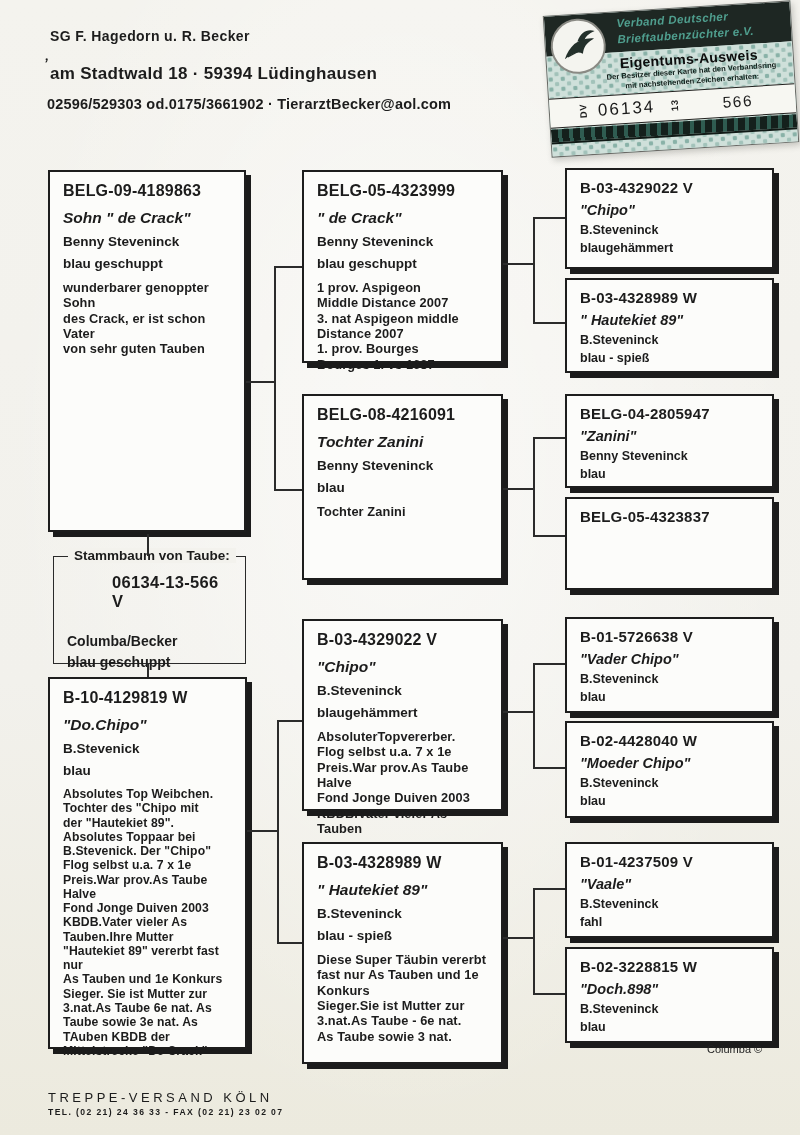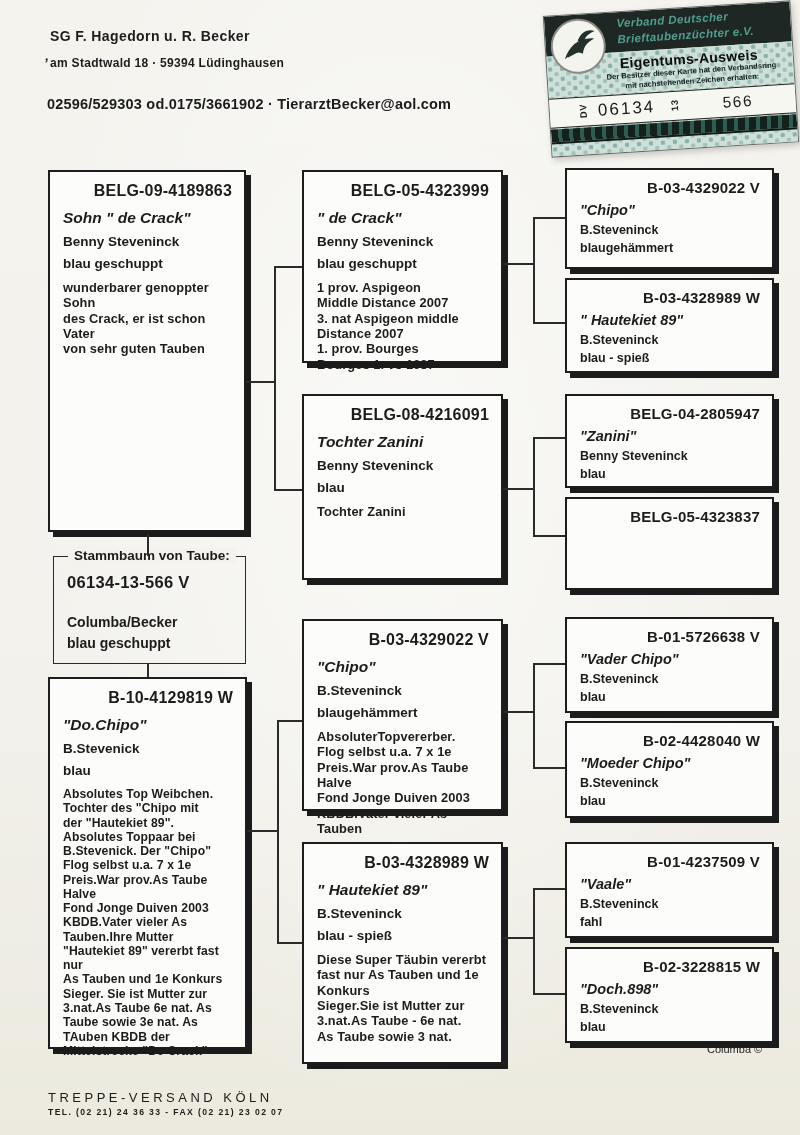--- a/index.html
+++ b/index.html
@@ -9,21 +9,21 @@
     position:relative; width:800px; height:1135px; overflow:hidden;
     background:
       radial-gradient(ellipse at 50% 40%, rgba(255,255,255,.55), rgba(0,0,0,0) 70%),
       linear-gradient(180deg,#f4f3ee 0%, #f2f1ec 60%, #eceade 100%);
   }
 
   
   .hdr-line1 { position:absolute; left:50px; top:28px;
     font-family:Liberation Sans, sans-serif; font-weight:bold; font-size:14px; letter-spacing:.4px; }
   .hdr-mark  { position:absolute; left:44px; top:55px; font-weight:bold; font-size:14px; transform:rotate(12deg); }
-  .hdr-line2 { position:absolute; left:50px; top:56px; font-weight:bold; font-size:12px; letter-spacing:.3px;text-align:right; }
+  .hdr-line2 { position:absolute; left:50px; top:64px; font-weight:bold; font-size:17px; letter-spacing:.3px;text-align:right; }
   .hdr-line3 { position:absolute; left:47px; top:96px; font-weight:bold; font-size:14.5px; letter-spacing:.2px; }
 
   
   .stamp { position:absolute; left:547px; top:8px; width:248px; height:142px;
     transform:rotate(-3.6deg); border:1px solid #6a6a66; background:#d7e6e1;
     box-shadow:2px 3px 6px rgba(60,60,50,.25); overflow:hidden; }
   .stamp-head { position:relative; height:40px; background:#1e2723; }
   .stamp-org { margin-left:72px; padding-top:4px; color:#4f9e8e; font-weight:bold;
     font-style:italic; font-size:11.5px; line-height:1.35; letter-spacing:.4px; }
   .stamp-logo { position:absolute; left:5px; top:4px; width:55px; height:55px; border-radius:50%;
@@ -44,38 +44,38 @@
   .ring-num { font-size:17px; letter-spacing:2px; color:#1a1a1a; margin-left:8px; }
   .ring-yr { margin-left:14px; }
   .ring-seq { font-size:15.5px; letter-spacing:1.5px; margin-left:42px; }
   .stamp-darkband { height:15px; margin-top:1px;
     background:repeating-linear-gradient(90deg,#14201c 0 7px,#2f5c51 7px 11px);
     border-bottom:2px solid #101a16; }
 
   
   .pbox { position:absolute; background:#fcfcfa; border:2px solid #1d1d1d;
     box-shadow:5px 5px 0 #1b1b1b; padding:10px 12px 8px 13px; }
-  .pbox .ring    { font-weight:bold; font-size:16px; letter-spacing:.2px; margin-bottom:9px;text-align:right; }
+  .pbox .ring    { font-weight:bold; font-size:16px; letter-spacing:.2px; margin-bottom:9px; }
   .pbox .pname   { font-weight:bold; font-style:italic; font-size:15.5px; margin-bottom:7px; }
   .pbox .breeder { font-weight:bold; font-size:13.5px; margin-bottom:7px; }
   .pbox .pcolor  { font-weight:bold; font-size:13.5px; margin-bottom:9px; }
   .pbox .notes   { font-weight:bold; font-size:12.8px; line-height:1.2; white-space:pre-line; letter-spacing:.1px; }
   .pbox .notes.dense { font-size:12.2px; line-height:1.17; }
   .pbox.compact { padding:9px 12px 6px 13px; }
   .pbox.compact .ring    { font-size:15px;  margin-bottom:6px; }
   .pbox.compact .pname   { font-size:14.5px; margin-bottom:5px; }
   .pbox.compact .breeder { font-size:12.5px; margin-bottom:4px; }
   .pbox.compact .pcolor  { font-size:12.5px; margin-bottom:0; }
 
   
   .subject { position:absolute; left:53px; top:556px; width:193px; height:108px;
     border:1.6px solid #2a2a2a; background:transparent; padding:16px 20px 8px 13px; }
   .subject .legend { position:absolute; top:-9px; left:14px; background:#f3f2ed;
     padding:0 6px; font-weight:bold; font-size:13.5px; }
-  .subject .ring  { font-weight:bold; font-size:16.5px; letter-spacing:.3px; margin-bottom:22px; }
+  .subject .ring  { font-weight:bold; font-size:16.5px; letter-spacing:.3px; margin-bottom:22px;margin-left:45px; }
   .subject .owner { font-weight:bold; font-size:14px; margin-bottom:5px; }
   .subject .pcolor{ font-weight:bold; font-size:14px; }
 
   
   .conn { position:absolute; background:#2b2b2b; }
 
   
   .ftr-line1 { position:absolute; left:48px; top:1090px; font-weight:normal; font-size:13px; letter-spacing:3.5px; }
   .ftr-line2 { position:absolute; left:48px; top:1107px; font-weight:bold; font-size:8.6px; letter-spacing:1.4px; }
   .credit { position:absolute; left:707px; top:1043px; font-size:11px; color:#222; }

